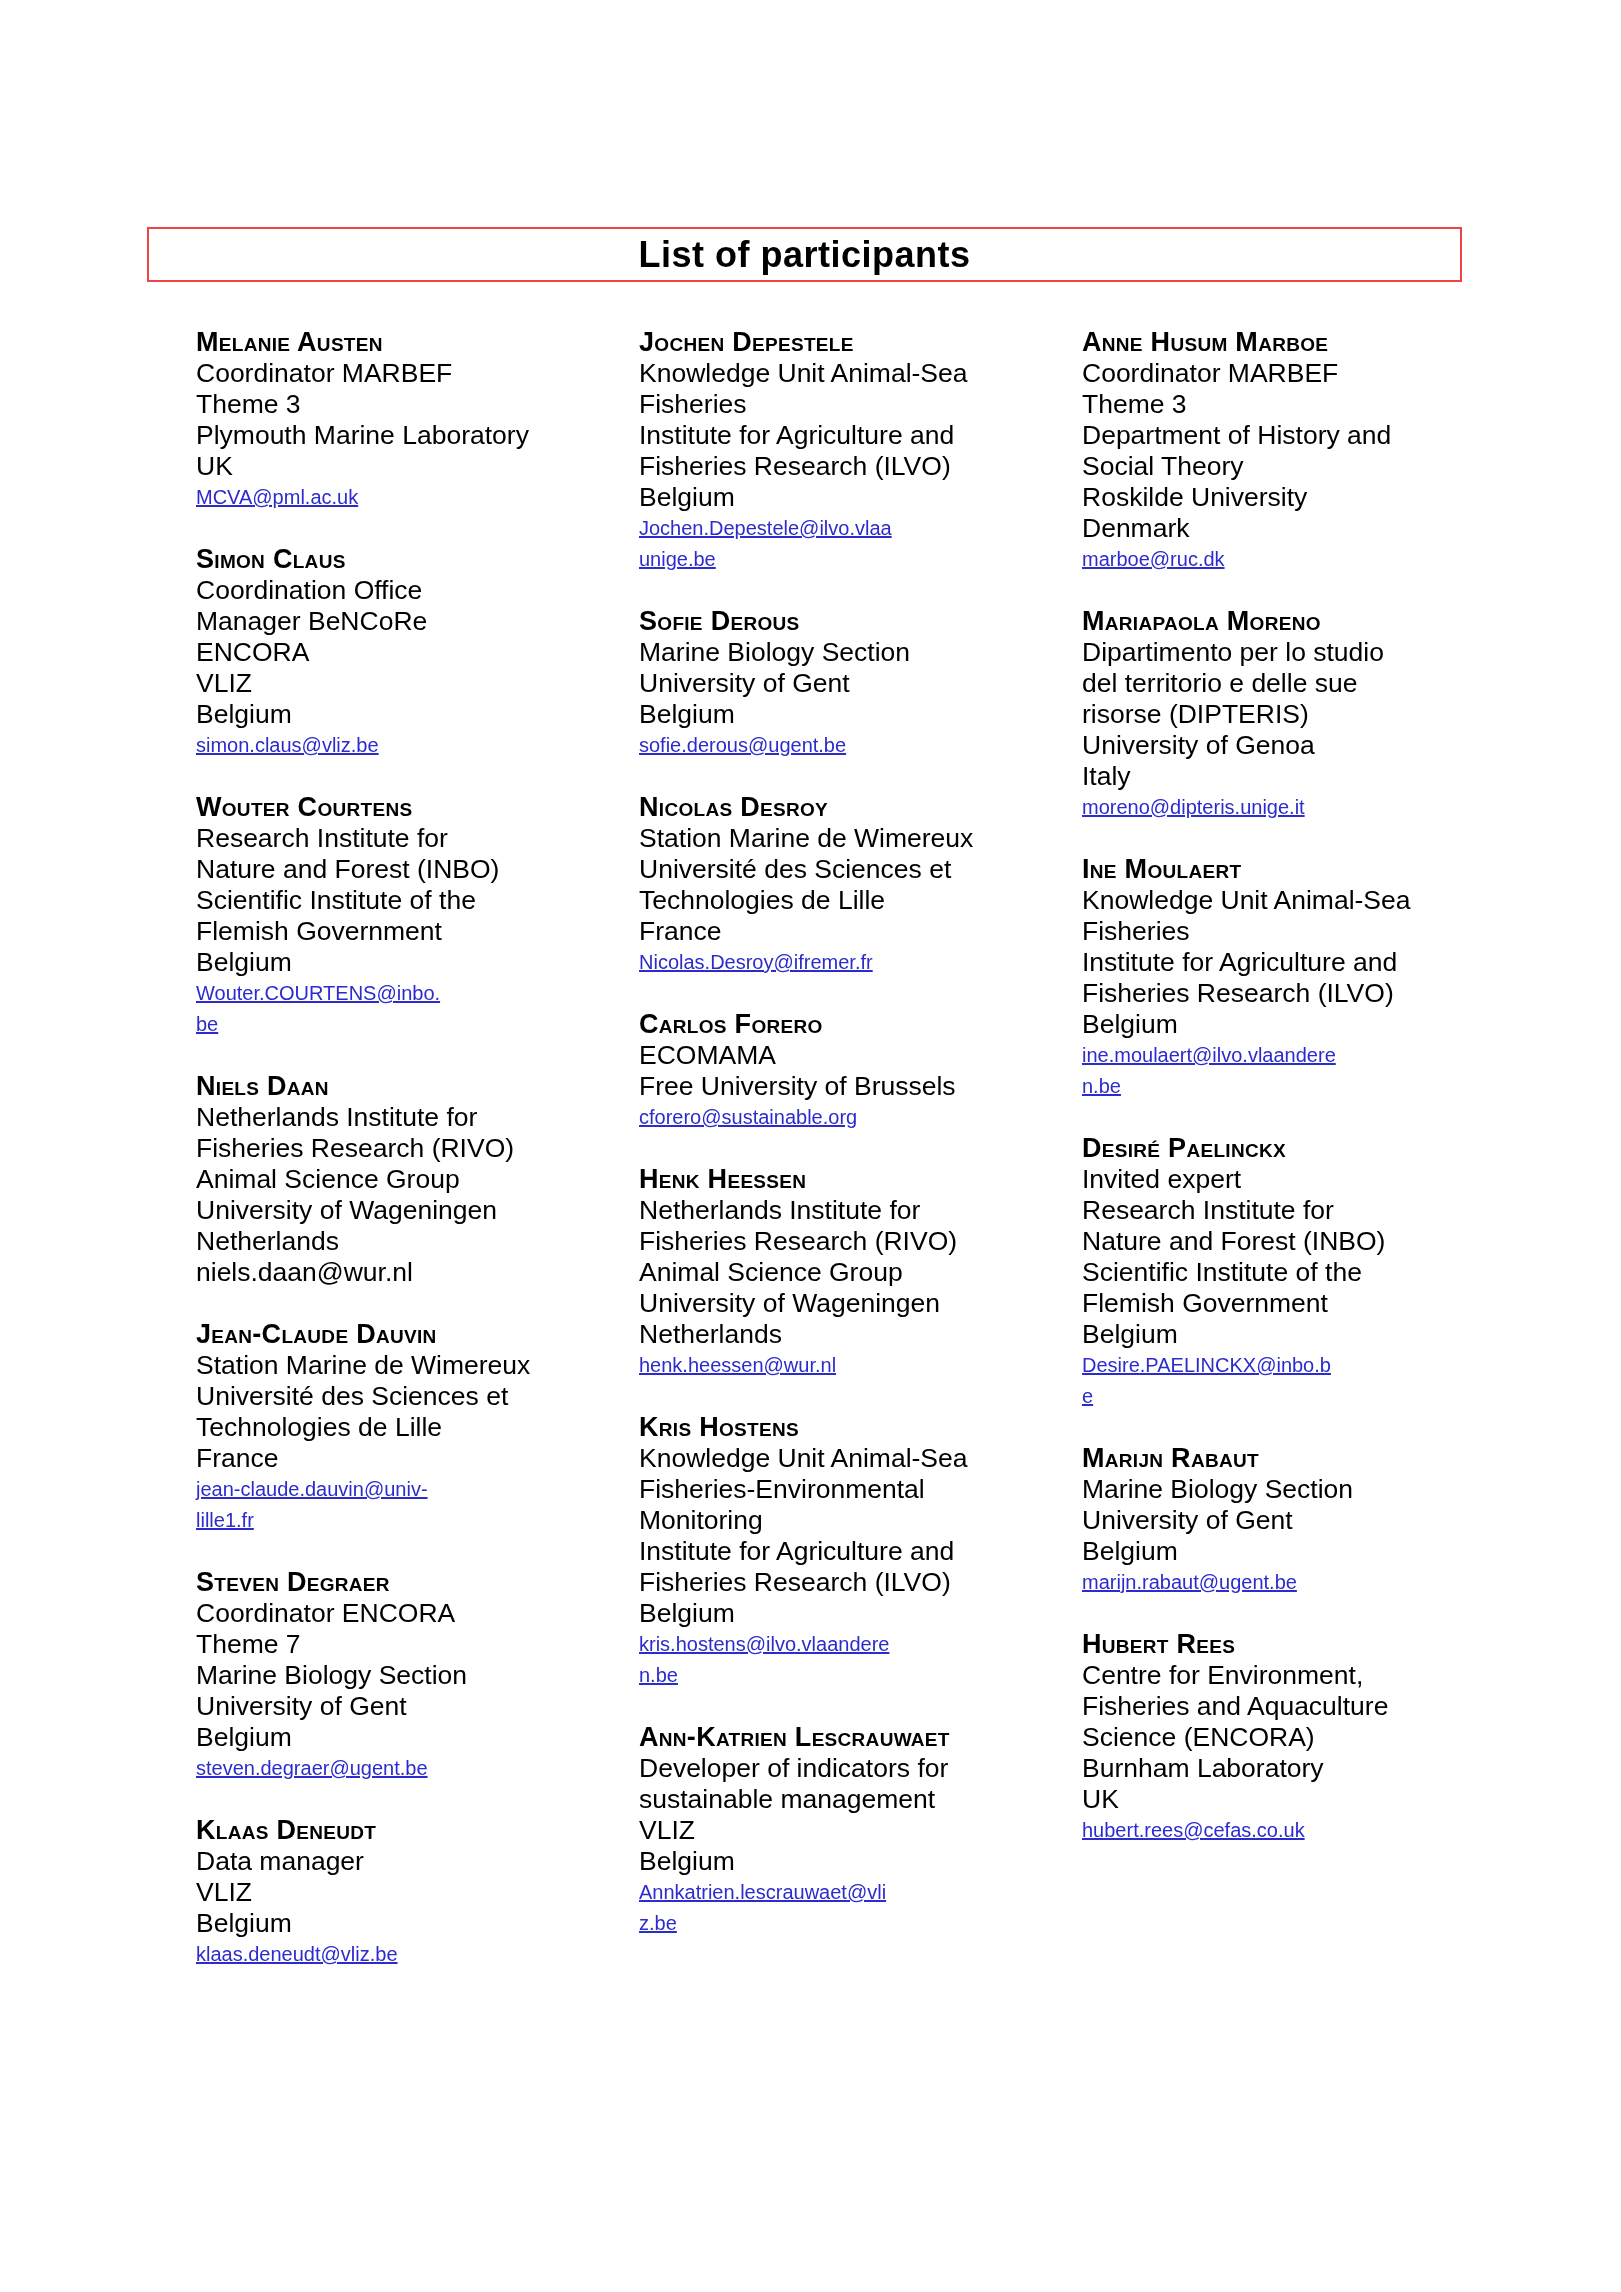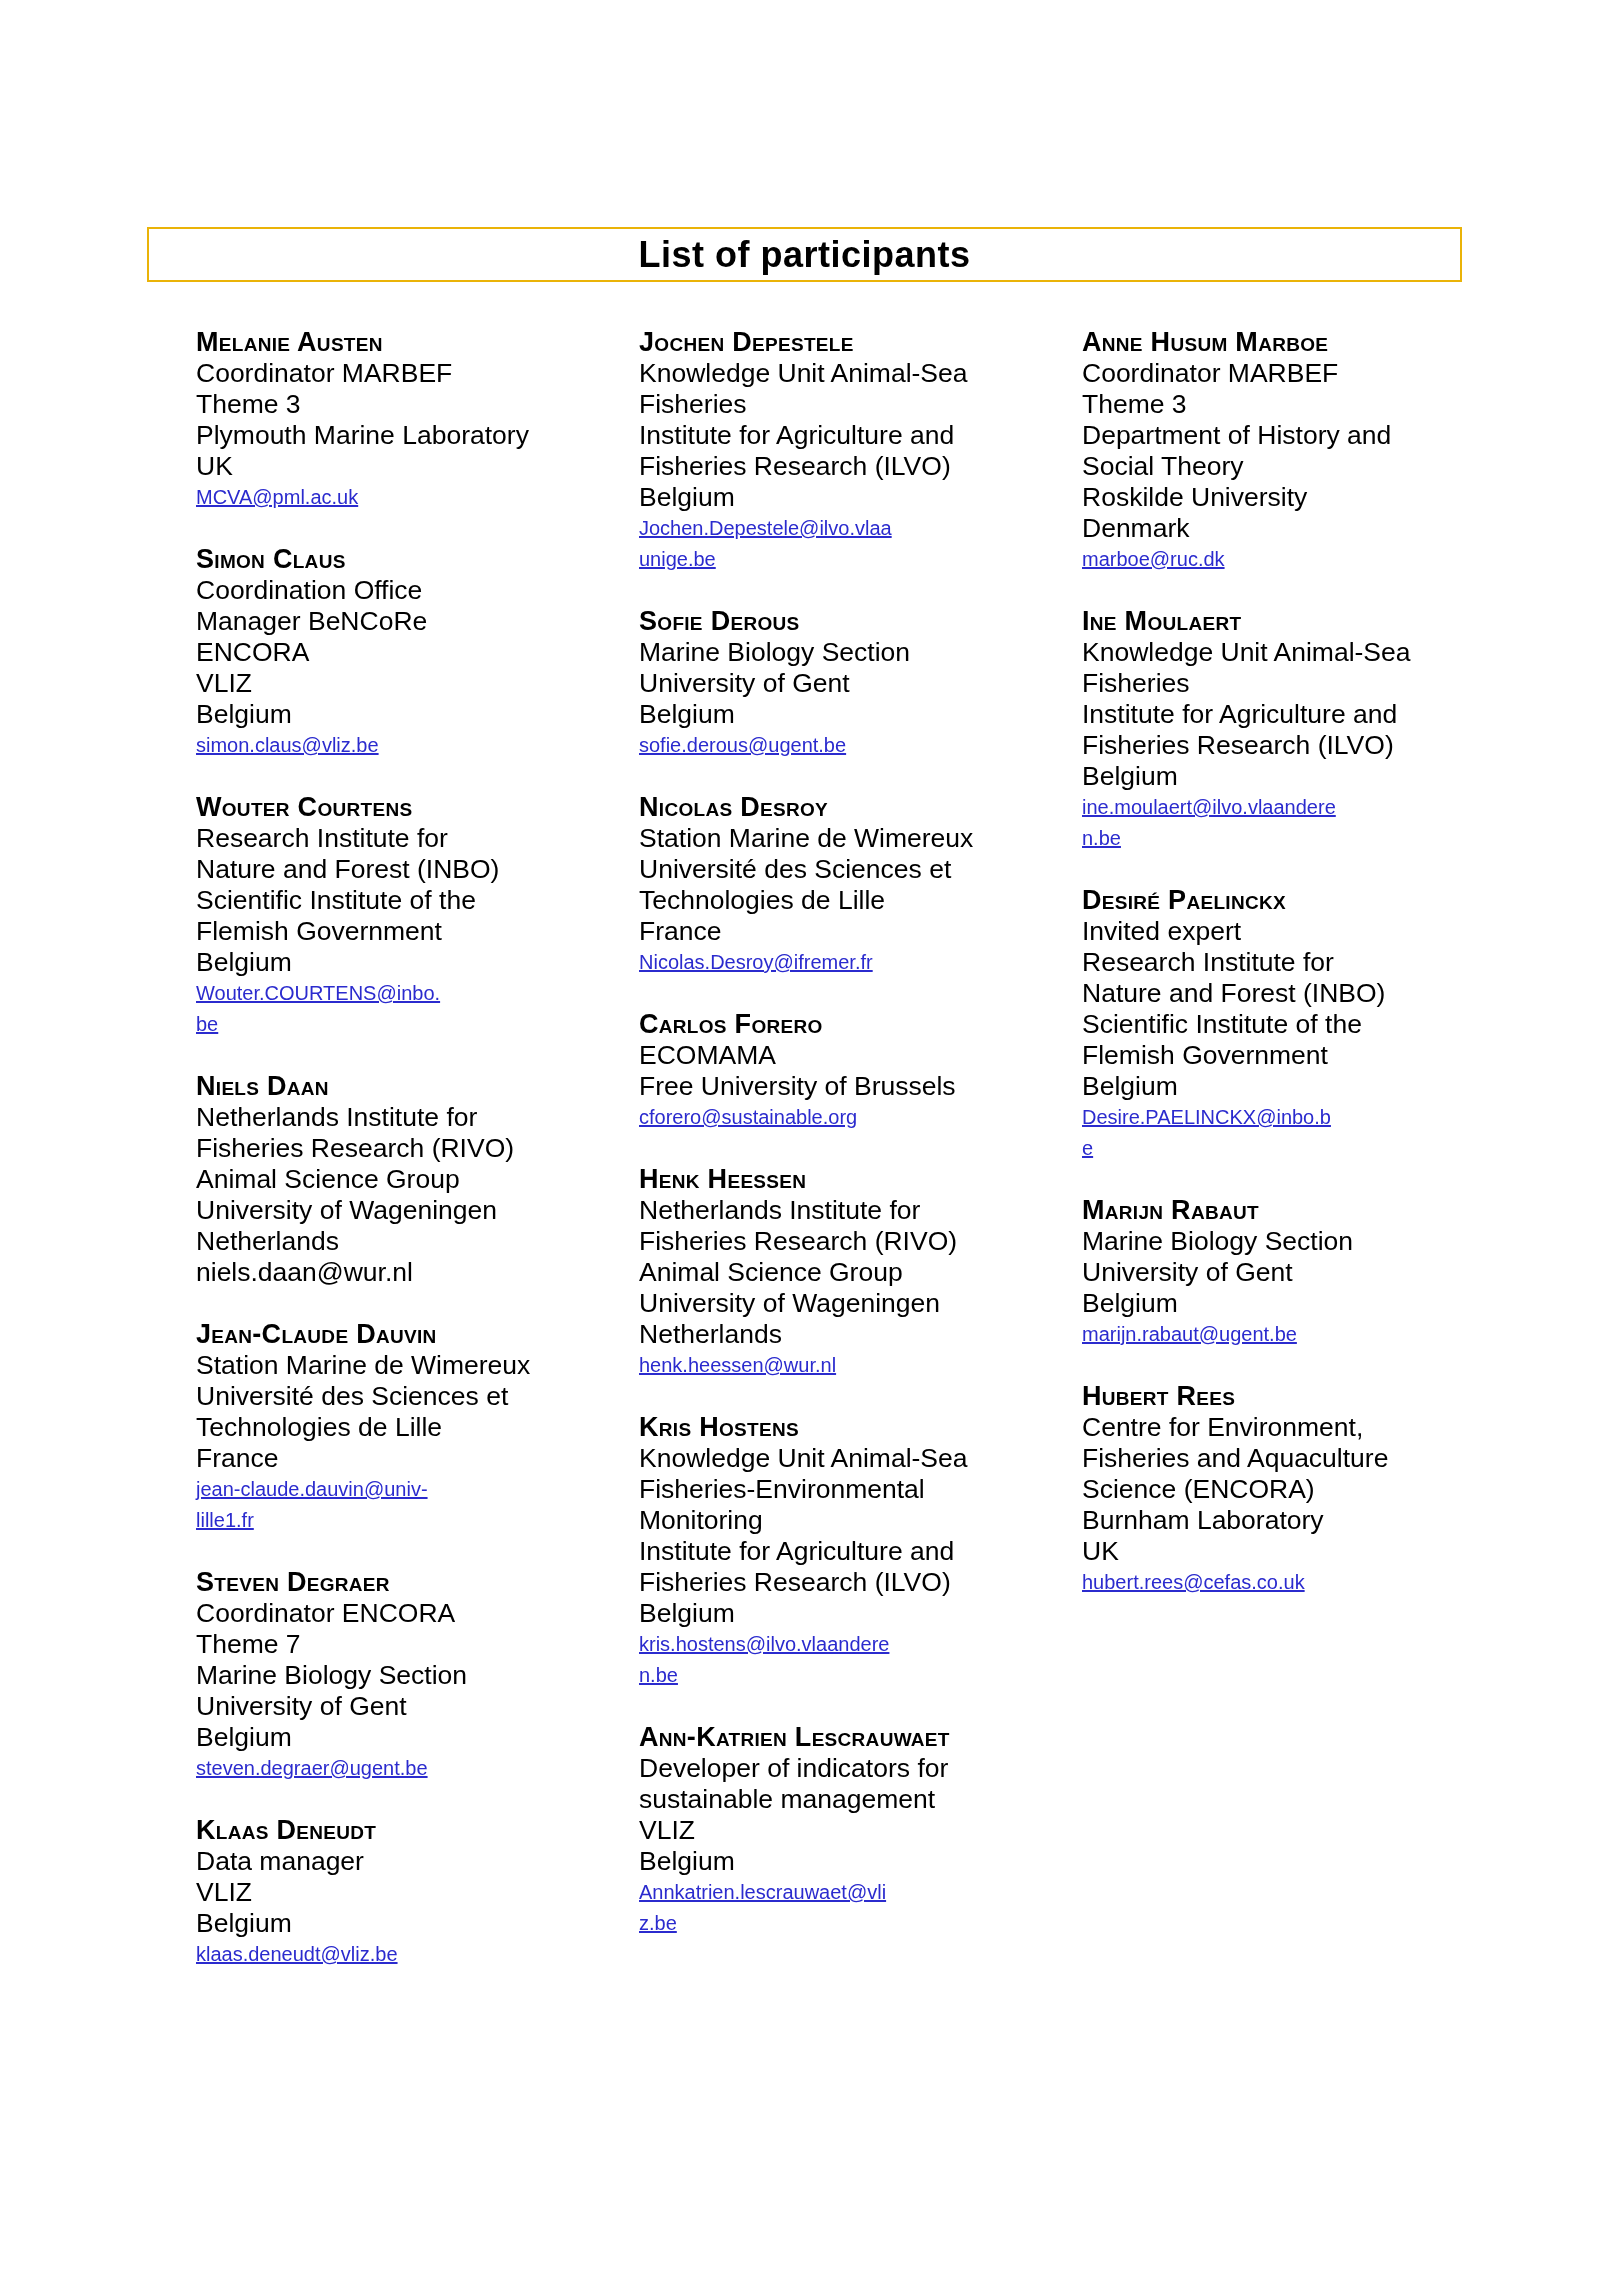--- a/index.html
+++ b/index.html
@@ -11,21 +11,21 @@
     height: 2293px;
     background: #ffffff;
     color: #000000;
     font-family: "Liberation Sans", sans-serif;
     overflow: hidden;
   }
   .title-box {
     margin: 227px 0 0 147px;
     width: 1315px;
     height: 55px;
-    border: 2px solid #eab308;
+    border: 2px solid #ef4444;
     display: flex;
     align-items: center;
     justify-content: center;
     box-sizing: border-box;
   }
   .title {
     margin: 0;
     font-size: 36px;
     font-weight: bold;
     letter-spacing: 0.5px;
@@ -203,20 +203,29 @@
         <div class="pname">Anne Husum Marboe</div>
         <div class="pline">Coordinator MARBEF</div>
         <div class="pline">Theme 3</div>
         <div class="pline">Department of History and</div>
         <div class="pline">Social Theory</div>
         <div class="pline">Roskilde University</div>
         <div class="pline">Denmark</div>
         <a class="email-line" href="#">marboe@ruc.dk</a>
       </div>
       <div class="entry">
+        <div class="pname">Mariapaola Moreno</div>
+        <div class="pline">Dipartimento per lo studio</div>
+        <div class="pline">del territorio e delle sue</div>
+        <div class="pline">risorse (DIPTERIS)</div>
+        <div class="pline">University of Genoa</div>
+        <div class="pline">Italy</div>
+        <a class="email-line" href="#">moreno@dipteris.unige.it</a>
+      </div>
+      <div class="entry">
         <div class="pname">Ine Moulaert</div>
         <div class="pline">Knowledge Unit Animal-Sea</div>
         <div class="pline">Fisheries</div>
         <div class="pline">Institute for Agriculture and</div>
         <div class="pline">Fisheries Research (ILVO)</div>
         <div class="pline">Belgium</div>
         <a class="email-line" href="#">ine.moulaert@ilvo.vlaandere</a>
         <a class="email-line" href="#">n.be</a>
       </div>
       <div class="entry">

